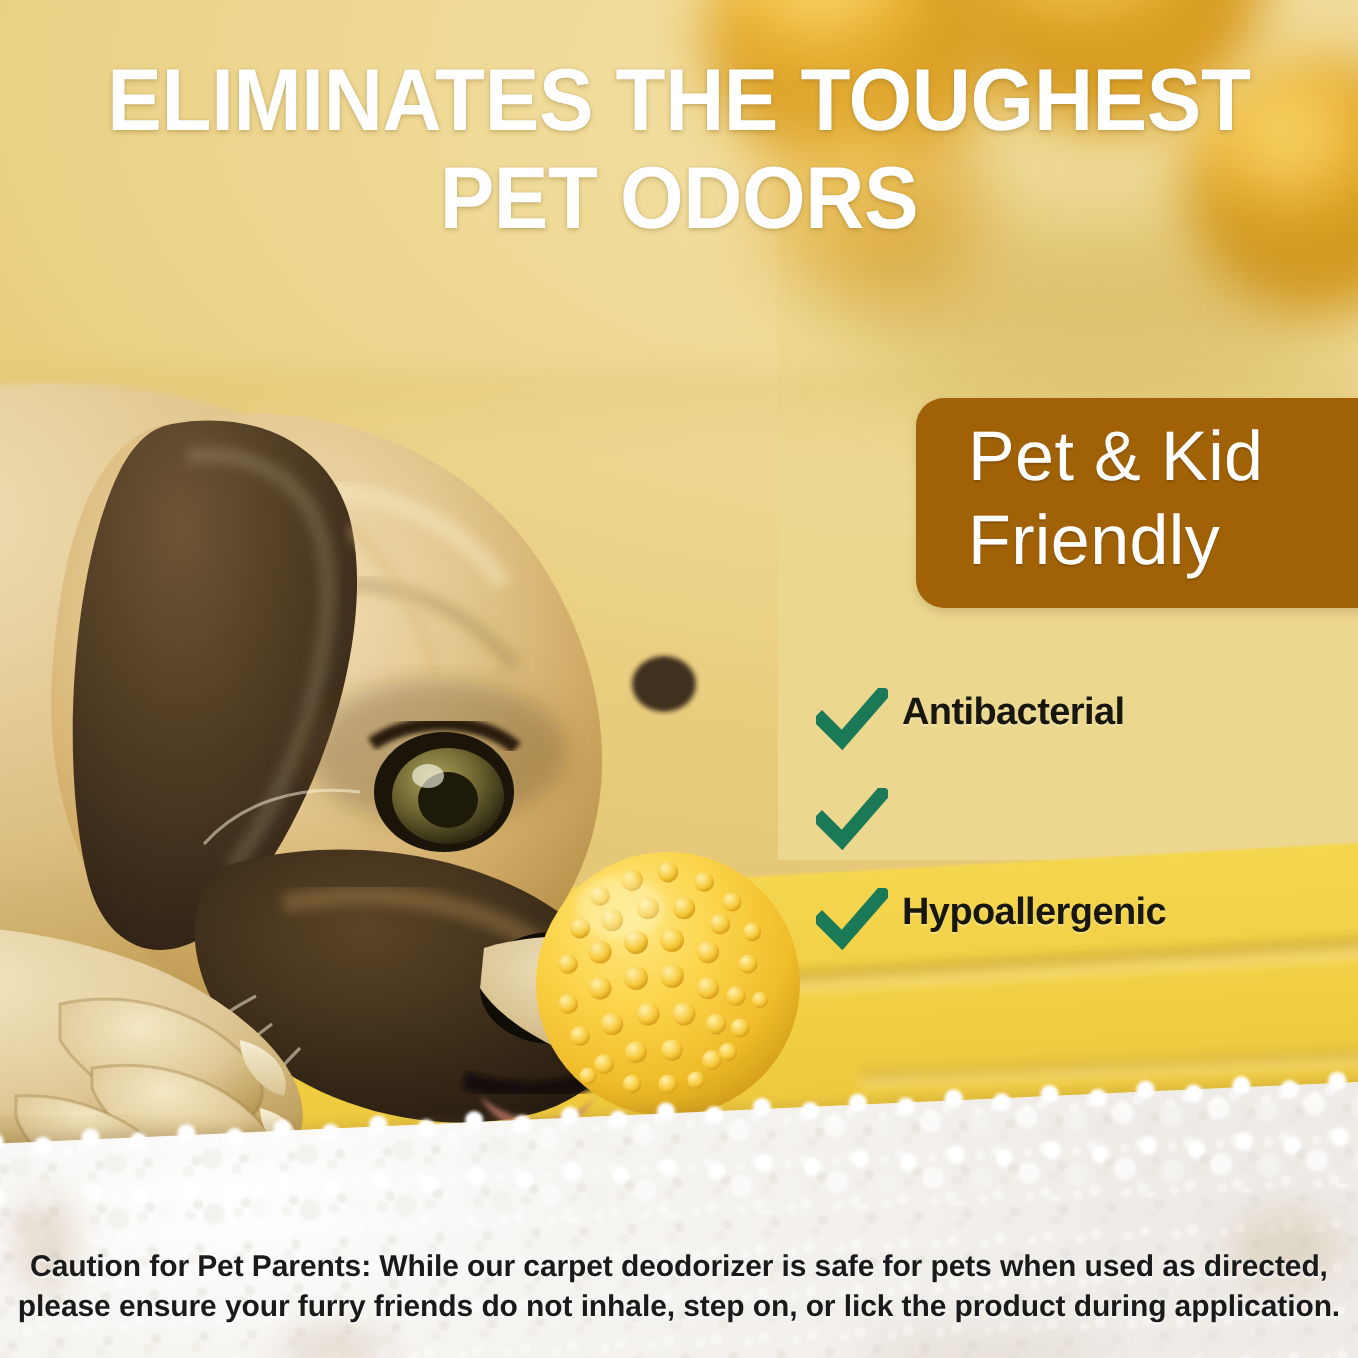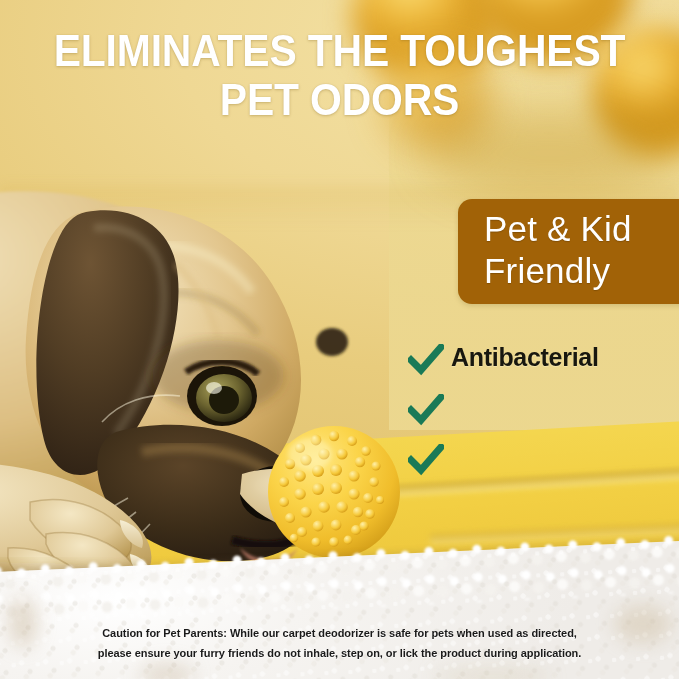--- a/index.html
+++ b/index.html
@@ -133,30 +133,30 @@
     text-shadow:0 1px 3px rgba(120,90,20,.30),0 0 1px rgba(120,90,20,.25);
     white-space:pre-line;
   }
 
   
   .features{position:absolute;left:404px;top:338px;width:275px;}
   .feat{position:relative;height:46px;margin-bottom:4px;}
   .feat .tick{position:absolute;left:4px;top:6px;width:36px;height:32px;}
   .feat .lbl{
     position:absolute;left:47px;top:2px;
-    color:#18170f;font-size:25px;font-weight:bold;line-height:34px;
+    color:#18170f;font-size:19px;font-weight:bold;line-height:34px;
     letter-spacing:-.3px;white-space:nowrap;
     text-shadow:0 1px 0 rgba(255,250,220,.35);
   }
 
   
   .caption{
     position:absolute;left:0;top:624px;width:679px;
     text-align:center;color:#1a1a1a;
-    font-size:11px;line-height:19.5px;font-weight:bold;
+    font-size:15px;line-height:19.5px;font-weight:bold;
     letter-spacing:-.05px;white-space:pre-line;
     text-shadow:0 1px 1px rgba(255,255,255,.85);
   }
 </style>
 </head>
 <body>
 
 <div id="ad">
 
   <div class="photo">
@@ -392,19 +392,20 @@
     <div class="feat">
       <svg class="tick" viewBox="0 0 36 32">
         <path d="M3 16 L13 26 L33 3" stroke="#1a7a57" stroke-width="7" fill="none" stroke-linecap="square" stroke-linejoin="miter"></path>
       </svg>
     </div>
 
     <div class="feat">
       <svg class="tick" viewBox="0 0 36 32">
         <path d="M3 16 L13 26 L33 3" stroke="#1a7a57" stroke-width="7" fill="none" stroke-linecap="square" stroke-linejoin="miter"></path>
       </svg>
+      <span class="lbl">Hypoallergenic</span>
     </div>
   </div>
 
   <div class="caption">Caution for Pet Parents: While our carpet deodorizer is safe for pets when used as directed,
 please ensure your furry friends do not inhale, step on, or lick the product during application.</div>
 
 </div>
 
 </body></html>

